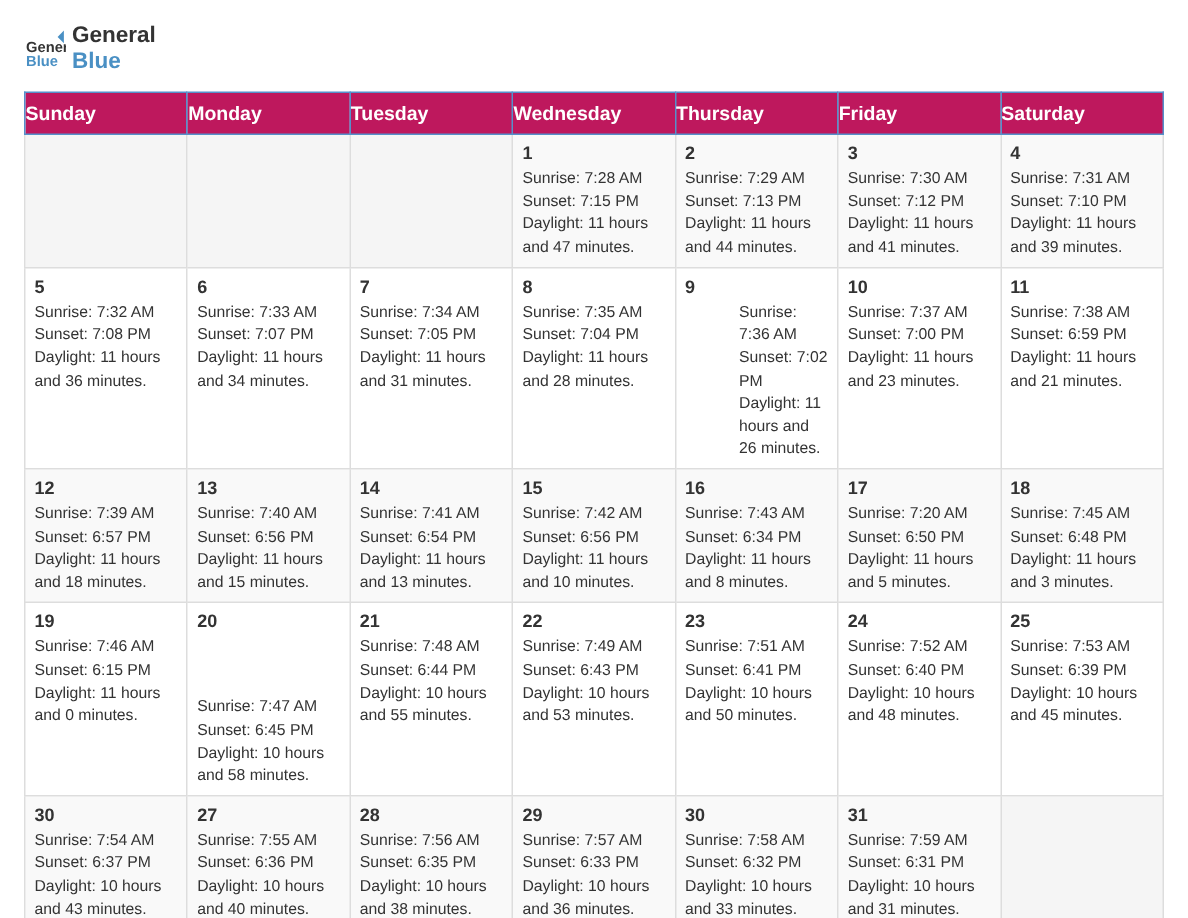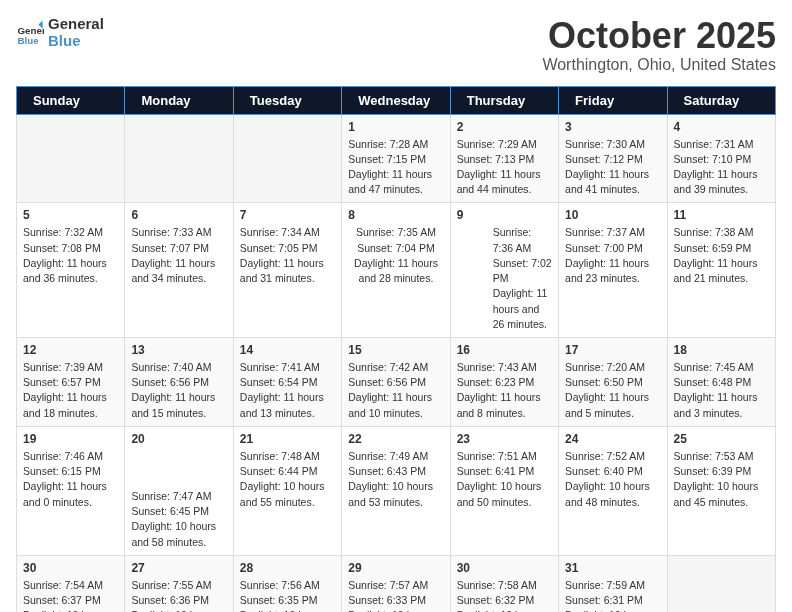--- a/index.html
+++ b/index.html
@@ -37,24 +37,24 @@
     .location-title {
       font-size: 16px;
       color: #555;
     }
     .calendar {
       width: 100%;
       border-collapse: collapse;
       border: 1px solid #ccc;
     }
     .calendar th {
-      background-color: #0f172a;
+      background-color: #be185d;
       color: #fff;
       text-align: left;
-      padding: 6px 16px;
+      padding: 6px 0;
       font-size: 13px;
       border: 1px solid #5590cb;
     }
     .calendar td {
       vertical-align: top;
       padding: 5px 6px;
       border: 1px solid #ddd;
       width: calc(100% / 7);
       min-height: 80px;
       font-size: 11px;
@@ -90,24 +90,20 @@
     <svg class="logo-icon" viewBox="0 0 40 40" xmlns="http://www.w3.org/2000/svg">
       <text x="2" y="22" font-size="14" font-weight="bold" fill="#333">General</text>
       <text x="2" y="36" font-size="14" font-weight="bold" fill="#4a90c4">Blue</text>
       <polygon points="32,8 38,2 38,14" fill="#4a90c4"></polygon>
     </svg>
     <div>
       <div style="font-size:15px; font-weight:bold; color:#333; line-height:1.1;">General</div>
       <div style="font-size:15px; font-weight:bold; color:#4a90c4; line-height:1.1;">Blue</div>
     </div>
   </div>
-  <div class="title-block">
-    <div class="month-title">October 2025</div>
-    <div class="location-title">Worthington, Ohio, United States</div>
-  </div>
 </div>
 
 <table class="calendar">
   <thead>
     <tr>
     <th>Sunday</th>
         <th>Monday</th>
         <th>Tuesday</th>
         <th>Wednesday</th>
         <th>Thursday</th>
@@ -159,21 +155,21 @@
 Daylight: 11 hours and 34 minutes.</div>
         </td>
         <td>
           <span class="day-num">7</span>
           <div class="day-info" style="white-space: pre-line;">Sunrise: 7:34 AM
 Sunset: 7:05 PM
 Daylight: 11 hours and 31 minutes.</div>
         </td>
         <td>
           <span class="day-num">8</span>
-          <div class="day-info" style="white-space: pre-line; text-align: center;">Sunrise: 7:35 AM
+          <div class="day-info" style="white-space: pre-line;">Sunrise: 7:35 AM
 Sunset: 7:04 PM
 Daylight: 11 hours and 28 minutes.</div>
         </td>
         <td>
           <span class="day-num">9</span>
           <div class="day-info" style="white-space: pre-line; margin-left: 36px;">Sunrise: 7:36 AM
 Sunset: 7:02 PM
 Daylight: 11 hours and 26 minutes.</div>
         </td>
         <td>
@@ -210,21 +206,21 @@
         </td>
         <td>
           <span class="day-num">15</span>
           <div class="day-info" style="white-space: pre-line;">Sunrise: 7:42 AM
 Sunset: 6:56 PM
 Daylight: 11 hours and 10 minutes.</div>
         </td>
         <td>
           <span class="day-num">16</span>
           <div class="day-info" style="white-space: pre-line;">Sunrise: 7:43 AM
-Sunset: 6:23 PM
+Sunset: 6:34 PM
 Daylight: 11 hours and 8 minutes.</div>
         </td>
         <td>
           <span class="day-num">17</span>
           <div class="day-info" style="white-space: pre-line;">Sunrise: 7:20 AM
 Sunset: 6:50 PM
 Daylight: 11 hours and 5 minutes.</div>
         </td>
         <td>
           <span class="day-num">18</span>

